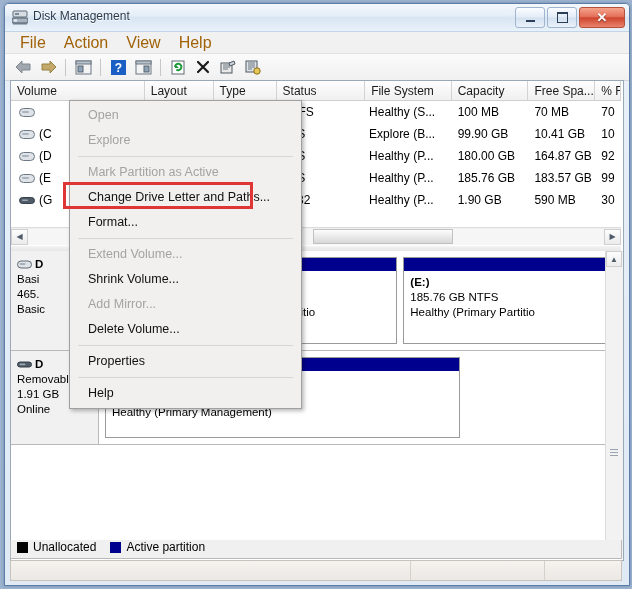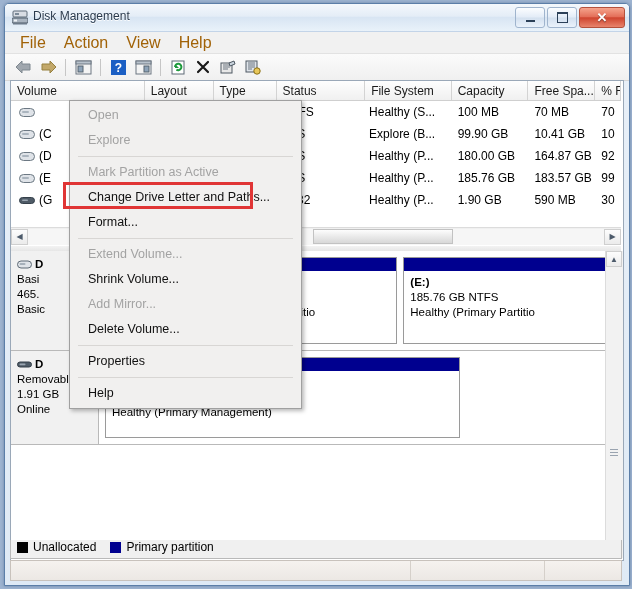--- a/index.html
+++ b/index.html
@@ -533,21 +533,21 @@
       </div>
     </div>
 
     <div class="legend">
       <div class="lg-item">
         <span class="lg-sw unalloc"></span>
         <span>Unallocated</span>
       </div>
       <div class="lg-item">
         <span class="lg-sw" style="background:#00008f"></span>
-        <span>Primary partition</span>
+        <span>Active partition</span>
       </div>
     </div>
 
     <div class="statusbar">
       <div class="sb-pane" style="width:400px"></div>
       <div class="sb-pane" style="width:134px"></div>
       <div class="sb-pane" style="flex:1;border-right:none"></div>
     </div>
 
     <div class="ctxmenu">

